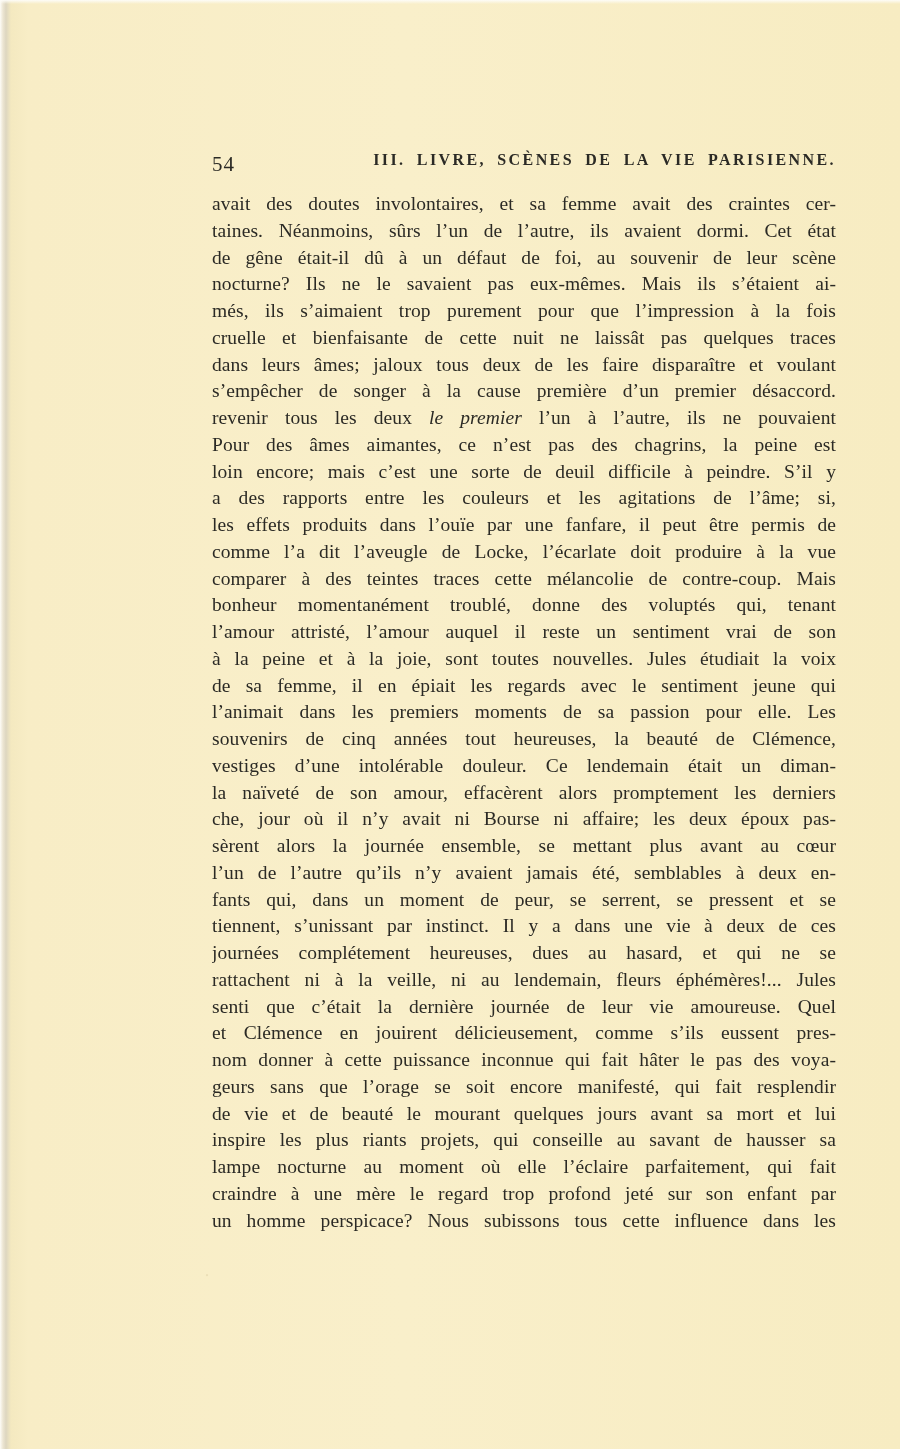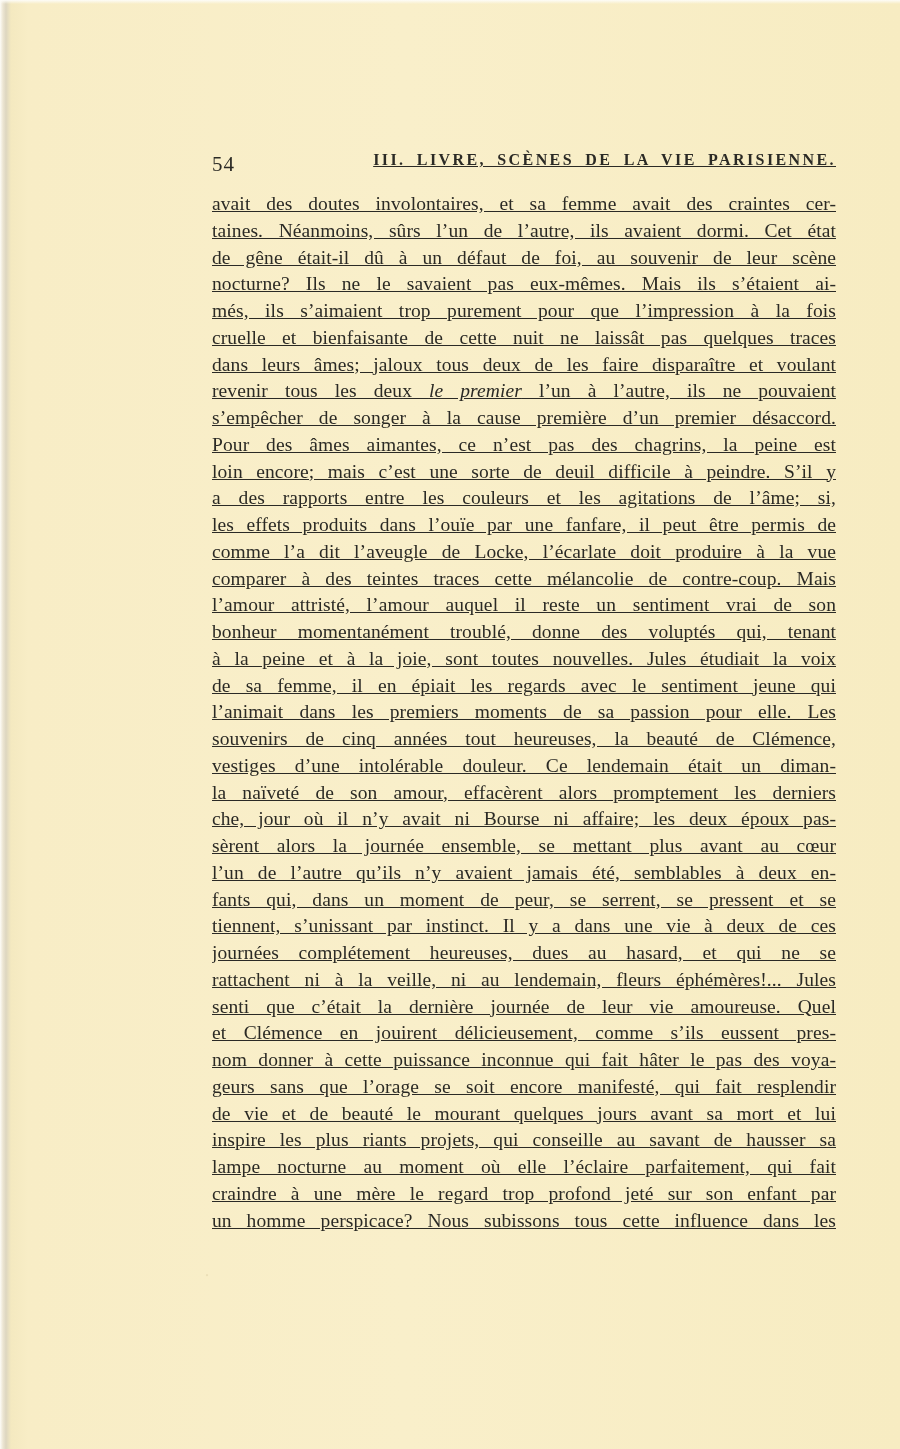--- a/index.html
+++ b/index.html
@@ -32,21 +32,20 @@
       radial-gradient(circle at 23% 88%, rgba(120,90,30,0.10) 0.6px, rgba(0,0,0,0) 1.6px),
       radial-gradient(circle at 78% 20%, rgba(120,90,30,0.08) 0.6px, rgba(0,0,0,0) 1.6px),
       radial-gradient(circle at 55% 55%, rgba(120,90,30,0.05) 0.5px, rgba(0,0,0,0) 1.4px);
   }
   .header {
     position: absolute;
     top: 151px;
     left: 212px;
     width: 624px;
     height: 28px;
-    text-decoration: underline;
   }
   .pagenum {
     position: absolute;
     left: 0;
     top: 1px;
     font-size: 21px;
     letter-spacing: 1px;
   }
   .running {
     display: block;
@@ -65,21 +64,20 @@
     width: 624px;
   }
   .line {
     font-size: 19.5px;
     line-height: 26.75px;
     height: 26.75px;
     overflow: hidden;
     text-align: justify;
     text-align-last: justify;
     letter-spacing: 0.1px;
-    text-decoration: underline;
   }
   .line .it {
     font-style: italic;
   }
 </style>
 </head>
 <body>
 
 <div class="scan">
   <div class="edge-top"></div>
@@ -91,30 +89,30 @@
   </div>
 
   <div class="body-text">
       <div class="line"><span>avait des doutes involontaires, et sa femme avait des craintes cer-</span></div>
       <div class="line"><span>taines. Néanmoins, sûrs l’un de l’autre, ils avaient dormi. Cet état</span></div>
       <div class="line"><span>de gêne était-il dû à un défaut de foi, au souvenir de leur scène</span></div>
       <div class="line"><span>nocturne? Ils ne le savaient pas eux-mêmes. Mais ils s’étaient ai-</span></div>
       <div class="line"><span>més, ils s’aimaient trop purement pour que l’impression à la fois</span></div>
       <div class="line"><span>cruelle et bienfaisante de cette nuit ne laissât pas quelques traces</span></div>
       <div class="line"><span>dans leurs âmes; jaloux tous deux de les faire disparaître et voulant</span></div>
+      <div class="line"><span>s’empêcher de songer à la cause première d’un premier désaccord.</span></div>
       <div class="line"><span>revenir tous les deux </span><span class="it">le premier</span><span> l’un à l’autre, ils ne pouvaient</span></div>
-      <div class="line"><span>s’empêcher de songer à la cause première d’un premier désaccord.</span></div>
       <div class="line"><span>Pour des âmes aimantes, ce n’est pas des chagrins, la peine est</span></div>
       <div class="line"><span>loin encore; mais c’est une sorte de deuil difficile à peindre. S’il y</span></div>
       <div class="line"><span>a des rapports entre les couleurs et les agitations de l’âme; si,</span></div>
       <div class="line"><span>les effets produits dans l’ouïe par une fanfare, il peut être permis de</span></div>
       <div class="line"><span>comme l’a dit l’aveugle de Locke, l’écarlate doit produire à la vue</span></div>
       <div class="line"><span>comparer à des teintes traces cette mélancolie de contre-coup. Mais</span></div>
+      <div class="line"><span>bonheur momentanément troublé, donne des voluptés qui, tenant</span></div>
       <div class="line"><span>l’amour attristé, l’amour auquel il reste un sentiment vrai de son</span></div>
-      <div class="line"><span>bonheur momentanément troublé, donne des voluptés qui, tenant</span></div>
       <div class="line"><span>à la peine et à la joie, sont toutes nouvelles. Jules étudiait la voix</span></div>
       <div class="line"><span>de sa femme, il en épiait les regards avec le sentiment jeune qui</span></div>
       <div class="line"><span>l’animait dans les premiers moments de sa passion pour elle. Les</span></div>
       <div class="line"><span>souvenirs de cinq années tout heureuses, la beauté de Clémence,</span></div>
       <div class="line"><span>vestiges d’une intolérable douleur. Ce lendemain était un diman-</span></div>
       <div class="line"><span>la naïveté de son amour, effacèrent alors promptement les derniers</span></div>
       <div class="line"><span>che, jour où il n’y avait ni Bourse ni affaire; les deux époux pas-</span></div>
       <div class="line"><span>sèrent alors la journée ensemble, se mettant plus avant au cœur</span></div>
       <div class="line"><span>l’un de l’autre qu’ils n’y avaient jamais été, semblables à deux en-</span></div>
       <div class="line"><span>fants qui, dans un moment de peur, se serrent, se pressent et se</span></div>

